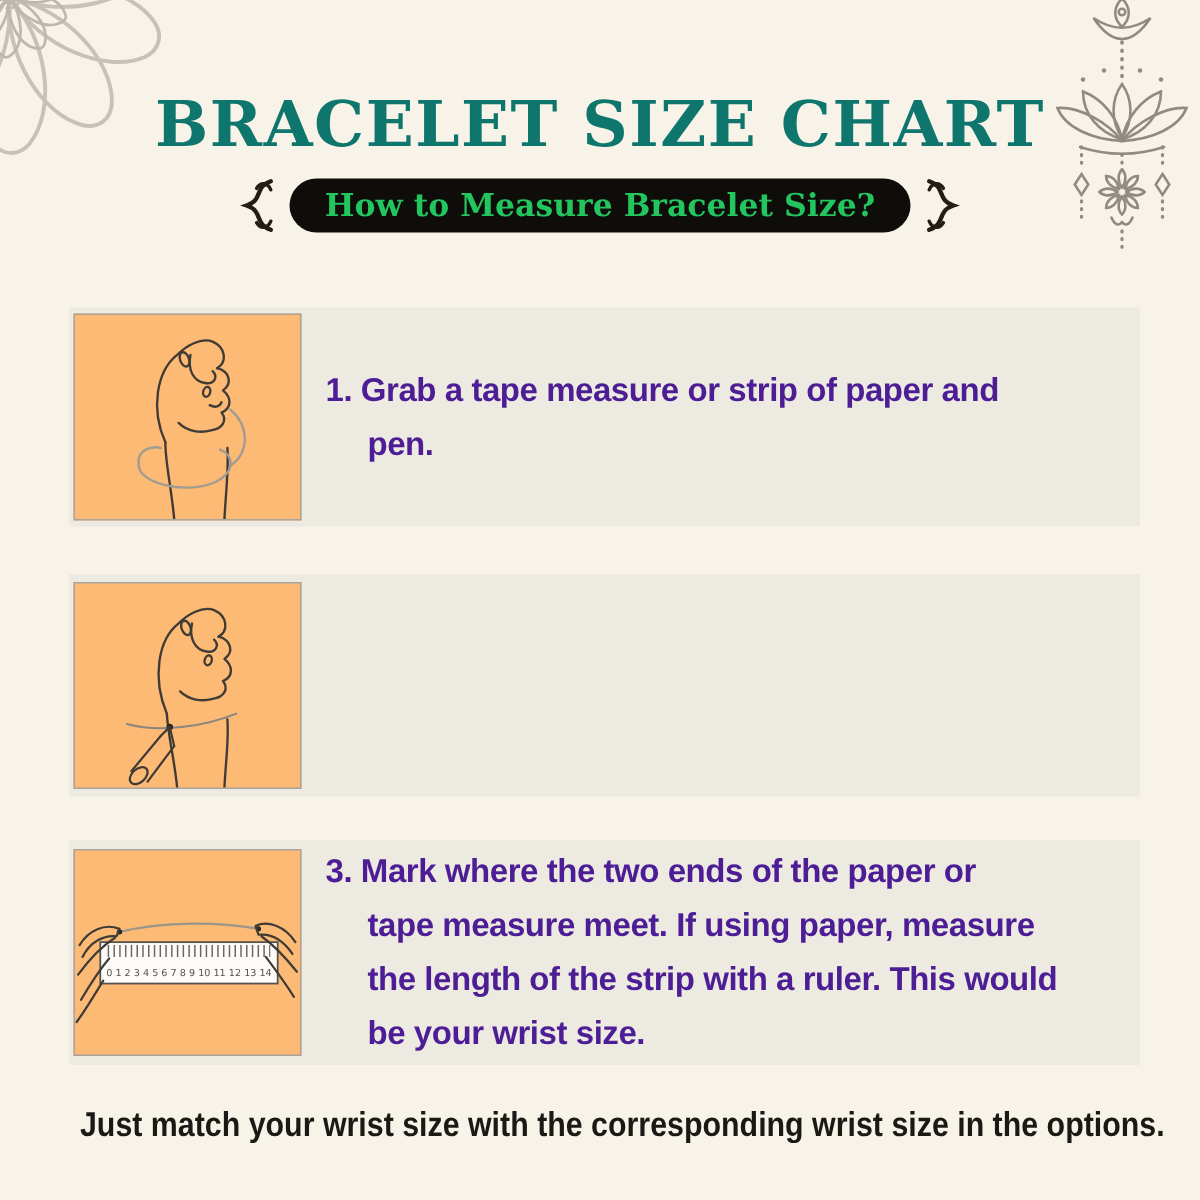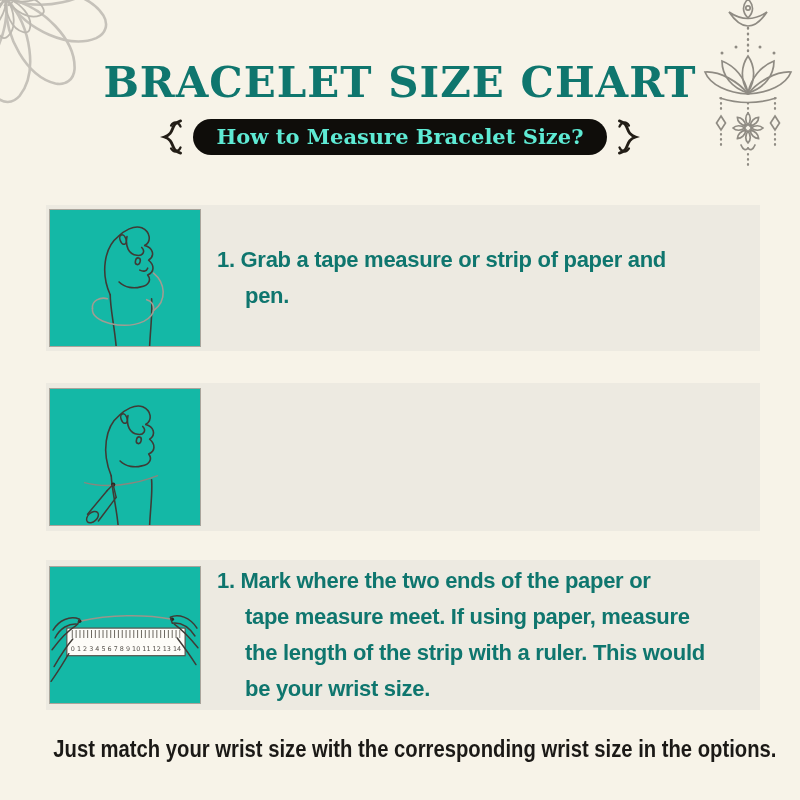--- a/index.html
+++ b/index.html
@@ -17,41 +17,41 @@
     position:absolute;top:62px;left:0;width:100%;margin:0;
     text-align:center;font-family:"DejaVu Serif","Liberation Serif",serif;
     font-weight:700;font-size:42px;line-height:1;letter-spacing:1px;color:#0f766e;
   }
   
   .badge-row{
     position:absolute;top:117px;left:0;width:100%;height:40px;
     display:flex;justify-content:center;align-items:center;gap:9px;
   }
   .badge{
-    background:#0f0d0a;color:#5eead4;border-radius:22px;
+    background:#0f0d0a;color:#22c55e;border-radius:22px;
     font-family:"DejaVu Serif","Liberation Serif",serif;font-weight:700;
     font-size:21px;line-height:1;padding:7px 24px 8px 24px;
   }
   .flourish{width:24px;height:38px;}
   .flourish.right{transform:scaleX(-1);}
   
   .steps{position:absolute;left:46px;top:205px;width:714px;}
   .step{background:#edeae1;display:flex;align-items:center;}
   .step.s1{height:146px;margin-bottom:32px;}
   .step.s2{height:148px;margin-bottom:29px;}
   .step.s3{height:150px;}
   .illus{
     flex:none;width:152px;height:138px;margin-left:3px;
-    background:#14b8a6;border:1px solid #a9a49b;box-sizing:border-box;
+    background:#fdba74;border:1px solid #a9a49b;box-sizing:border-box;
   }
   .illus svg{width:100%;height:100%;display:block;}
   .step-text{flex:1;padding:0 4px 0 16px;}
   .step-text p{
     margin:0;font-size:22px;line-height:36px;font-weight:700;
-    letter-spacing:-0.3px;color:#0f766e;
+    letter-spacing:-0.3px;color:#4c1d95;
     white-space:pre-line;padding-left:28px;text-indent:-28px;
   }
   
   .footer{
     position:absolute;top:732px;left:0;width:100%;margin:4px;text-align:center;
   }
   .footer span{
     display:inline-block;font-size:23px;font-weight:700;color:#1b1916;
     transform:scaleX(.88);transform-origin:center;white-space:nowrap;
   }
@@ -215,21 +215,21 @@
           <path d="M1,84 C9,73 18,64 26,59"></path>
           <path d="M3,101 C10,89 16,80 22,73"></path>
           <path d="M0,116 C8,105 13,96 18,88"></path>
           <path d="M148,62 C141,51 129,47 121,51 L123,57 C132,56 140,61 146,70"></path>
           <path d="M149,82 C141,72 132,63 125,58"></path>
           <path d="M147,99 C140,88 134,80 128,72"></path>
         </g>
       </svg>
     </div>
     <div class="step-text">
-      <p>1. Mark where the two ends of the paper or
+      <p>3. Mark where the two ends of the paper or
 tape measure meet. If using paper, measure
 the length of the strip with a ruler. This would
 be your wrist size.</p>
     </div>
   </section>
 
 </div>
 
 <p class="footer">
   <span>Just match your wrist size with the corresponding wrist size in the options.</span>

